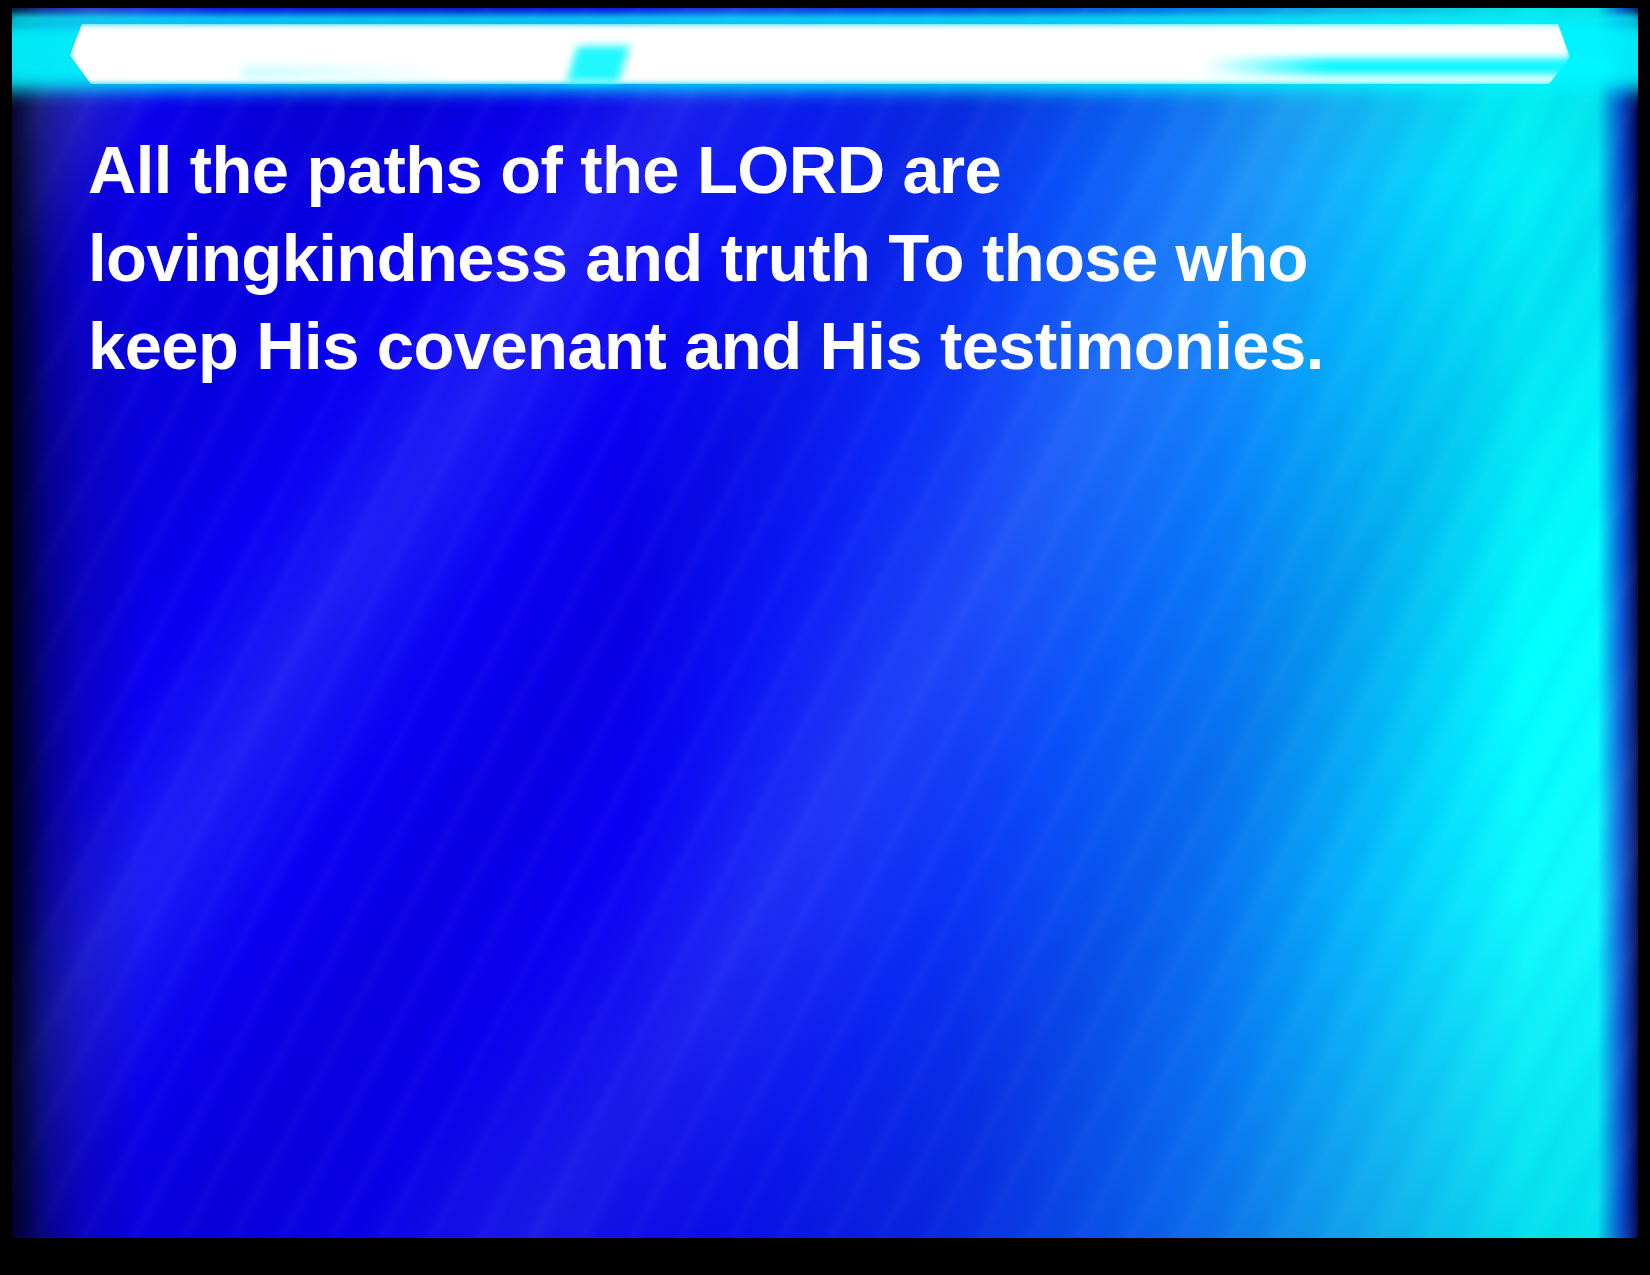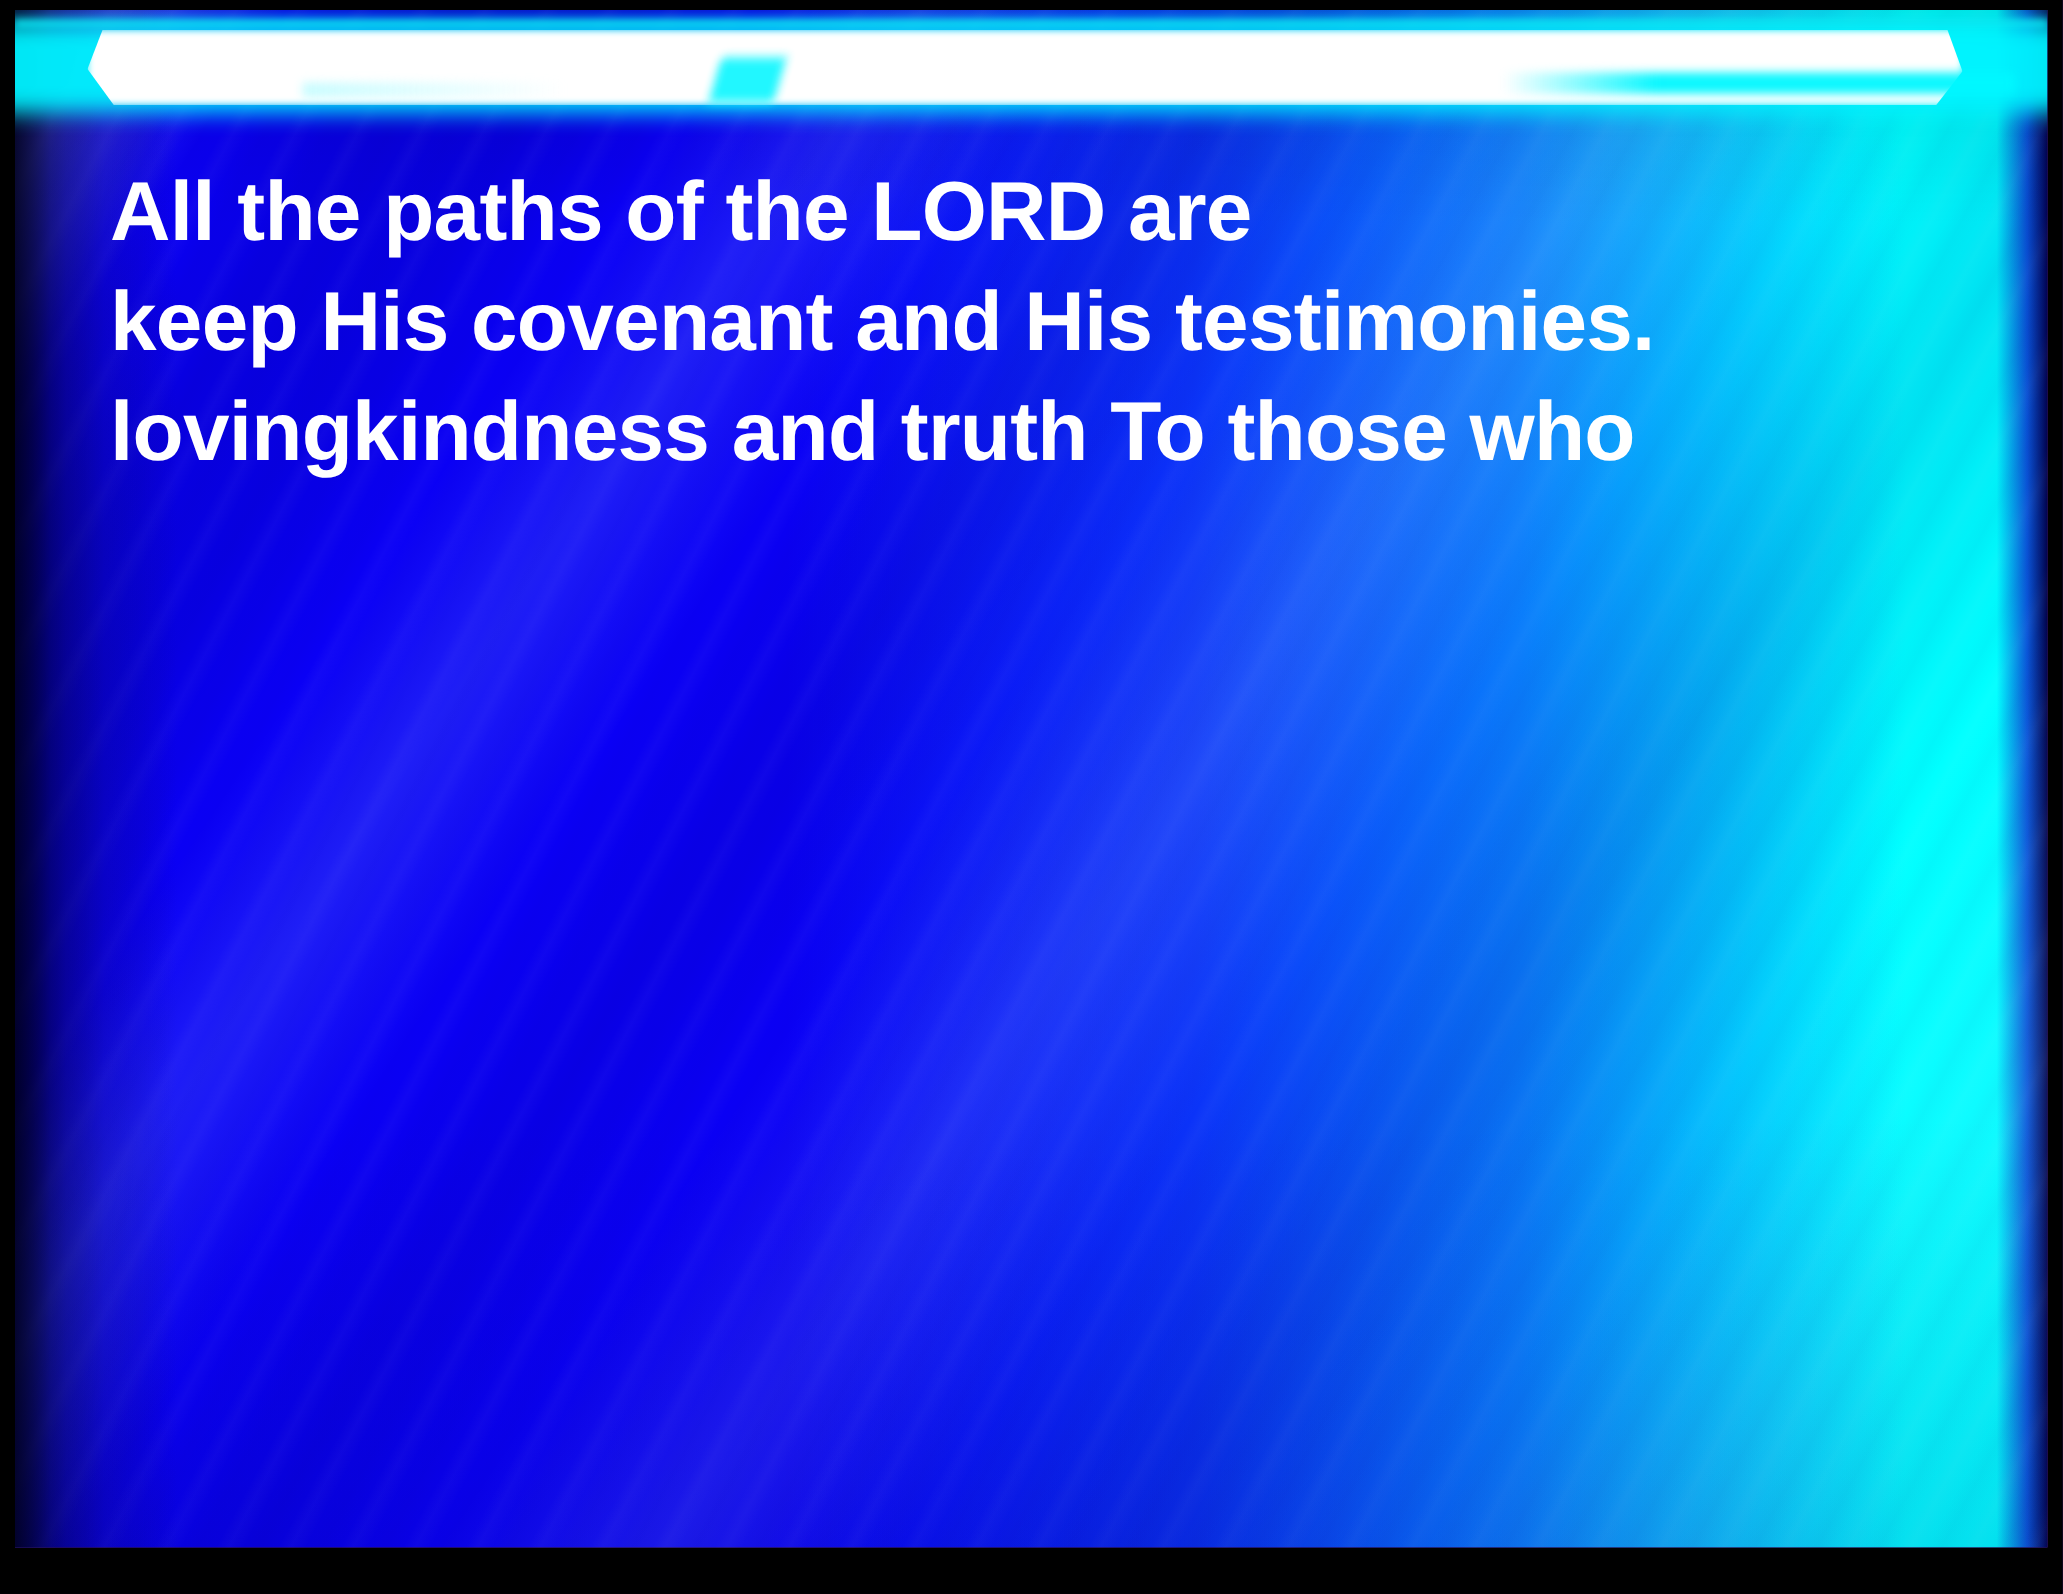--- a/index.html
+++ b/index.html
@@ -24,21 +24,21 @@
   }
 
   
   #canvas {
     position: absolute;
     left: 12px;
     top: 8px;
     width: 1626px;
     height: 1230px;
     overflow: hidden;
-    background: #4c1d95;
+    background: #737373;
   }
 
   
   .bg-base {
     position: absolute;
     inset: 0;
     background:
       linear-gradient(to right,
         #05007a 0%,
         #0d03d6 2.5%,
@@ -251,18 +251,18 @@
       <div class="band-topline"></div>
       <div class="band-glow"></div>
       <div class="band-core"></div>
       <div class="band-wisp"></div>
       <div class="band-wisp2"></div>
       <div class="band-notch"></div>
     </div>
 
     <div id="verse">
       <div class="verse-line">All the paths of the LORD are</div>
+      <div class="verse-line">lovingkindness and truth To those who</div>
       <div class="verse-line">keep His covenant and His testimonies.</div>
-      <div class="verse-line">lovingkindness and truth To those who</div>
     </div>
 
   </div>
 </div>
 
 </body></html>

